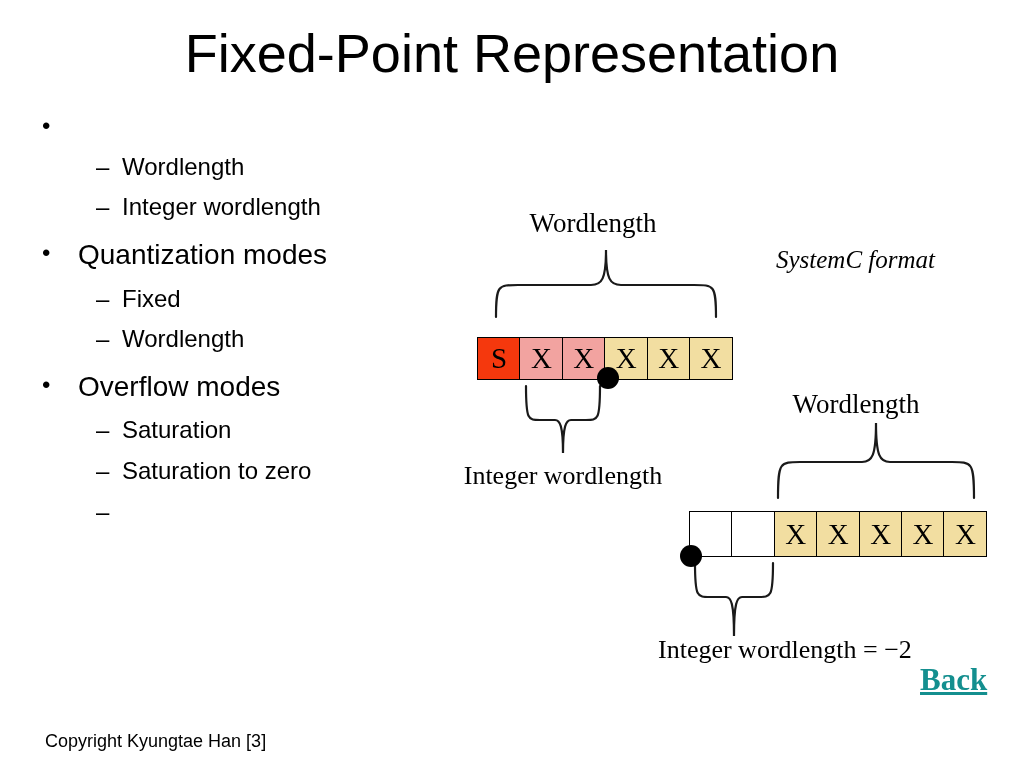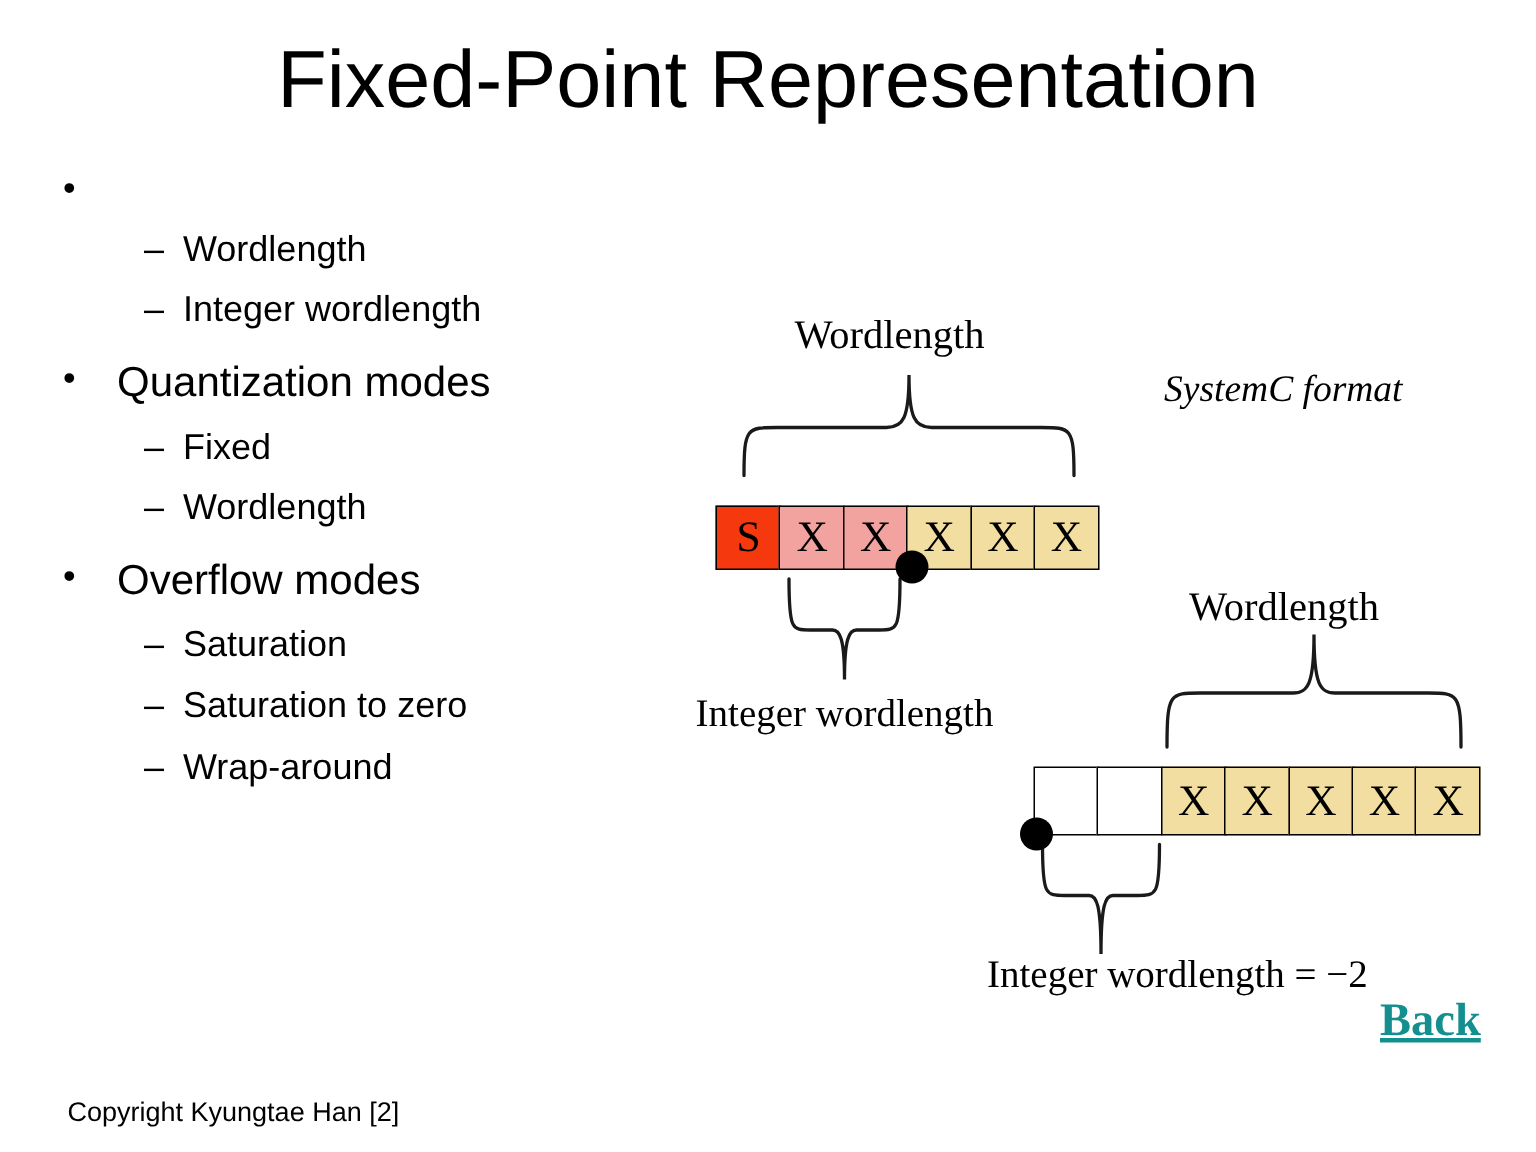--- a/index.html
+++ b/index.html
@@ -79,21 +79,20 @@
       <div class="b-sub">
         <span class="marker">–</span>
         <span>Saturation</span>
       </div>
       <div class="b-sub">
         <span class="marker">–</span>
         <span>Saturation to zero</span>
       </div>
       <div class="b-sub">
         <span class="marker">–</span>
-        <span>Wrap-around</span>
       </div>
     </div>
 
   <div class="dlabel center" style="left:493px; top:208px; width:200px;">Wordlength</div>
 
   <svg class="brace" style="left:494px; top:247px;" width="224" height="72" viewBox="0 0 224 72">
     <path d="M 2,70 C 2,38 4,38 24,38 L 97,38 C 108,38 112,32 112,3 C 112,32 116,38 127,38 L 200,38 C 220,38 222,38 222,70"></path>
   </svg>
 
   <div class="cellrow" style="left:477px; top:337px; height:43px;">
@@ -136,15 +135,15 @@
   <div class="dot" style="left:680px; top:545px;"></div>
 
   <svg class="brace" style="left:693px; top:561px;" width="82" height="78" viewBox="0 0 82 78">
     <path d="M 2,2 C 2,36 4,36 17,36 L 33,36 C 38,36 41,42 41,75 C 41,42 44,36 49,36 L 65,36 C 78,36 80,36 80,2"></path>
   </svg>
 
   <div class="dlabel" style="left:658px; top:635px; font-size:26px;">Integer wordlength = −2</div>
 
   <div class="back">Back</div>
 
-  <div class="footer">Copyright Kyungtae Han [2]</div>
+  <div class="footer">Copyright Kyungtae Han [3]</div>
 
 </div>
 
 </body></html>

